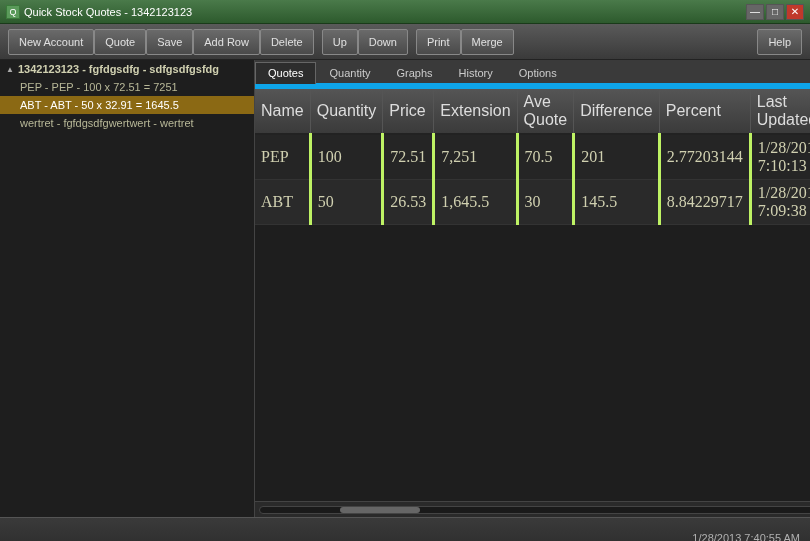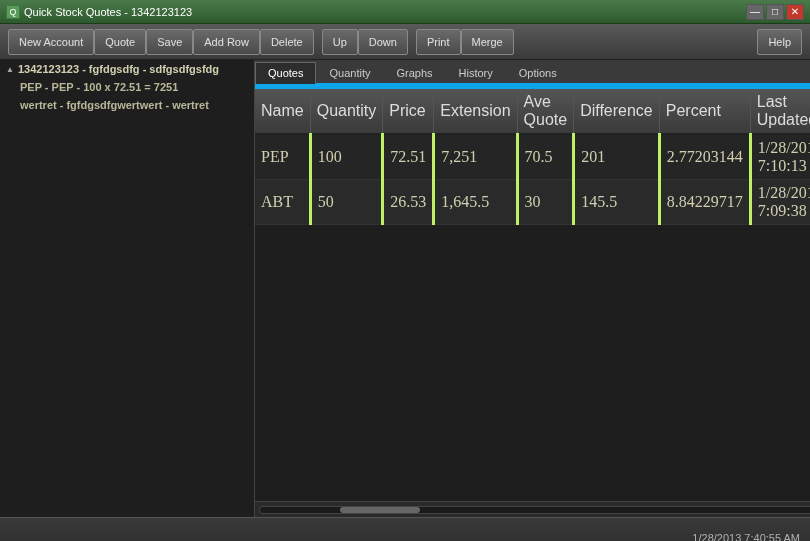--- a/index.html
+++ b/index.html
@@ -100,21 +100,20 @@
       flex-shrink: 0;
     }
     .tree-item {
       padding: 3px 6px;
       color: #c8c8a0;
       font-size: 11px;
       cursor: pointer;
       display: flex;
       align-items: center;
       gap: 4px;
-      font-weight: bold;
     }
     .tree-item.account {
       font-weight: bold;
       color: #d0d0b0;
     }
     .tree-item.stock {
       padding-left: 20px;
       color: #b8b898;
     }
     .tree-item.selected {
@@ -262,20 +261,23 @@
 
 <div class="main-content">
 
   <div class="left-panel">
     <div class="tree-item account">
       <span class="tree-arrow">▲</span>
       <span>1342123123 - fgfdgsdfg - sdfgsdfgsfdg</span>
     </div>
     <div class="tree-item stock">
       <span>PEP - PEP - 100 x 72.51 = 7251</span>
+    </div>
+    <div class="tree-item stock selected">
+      <span>ABT - ABT - 50 x 32.91 = 1645.5</span>
     </div>
     <div class="tree-item stock">
       <span>wertret - fgfdgsdfgwertwert - wertret</span>
     </div>
   </div>
 
   <div class="right-panel">
 
     <div class="tabs">
       <div class="tab active">Quotes</div>

